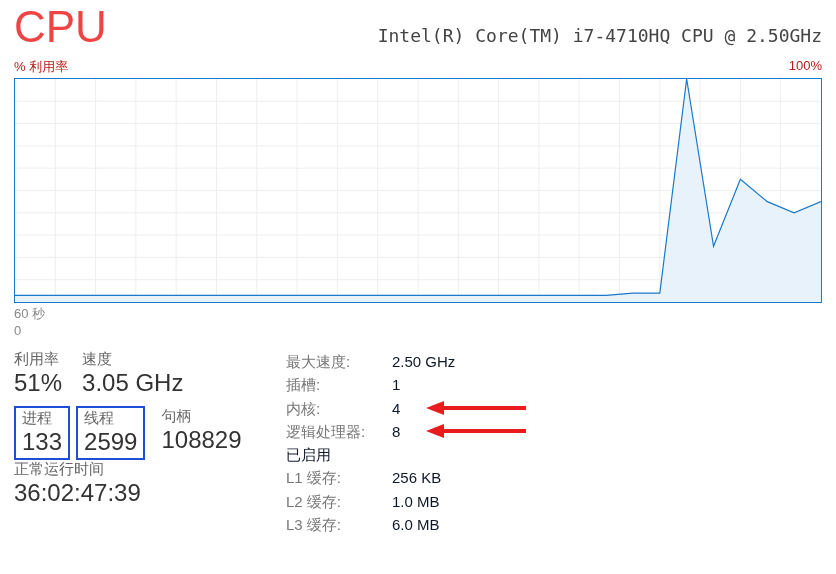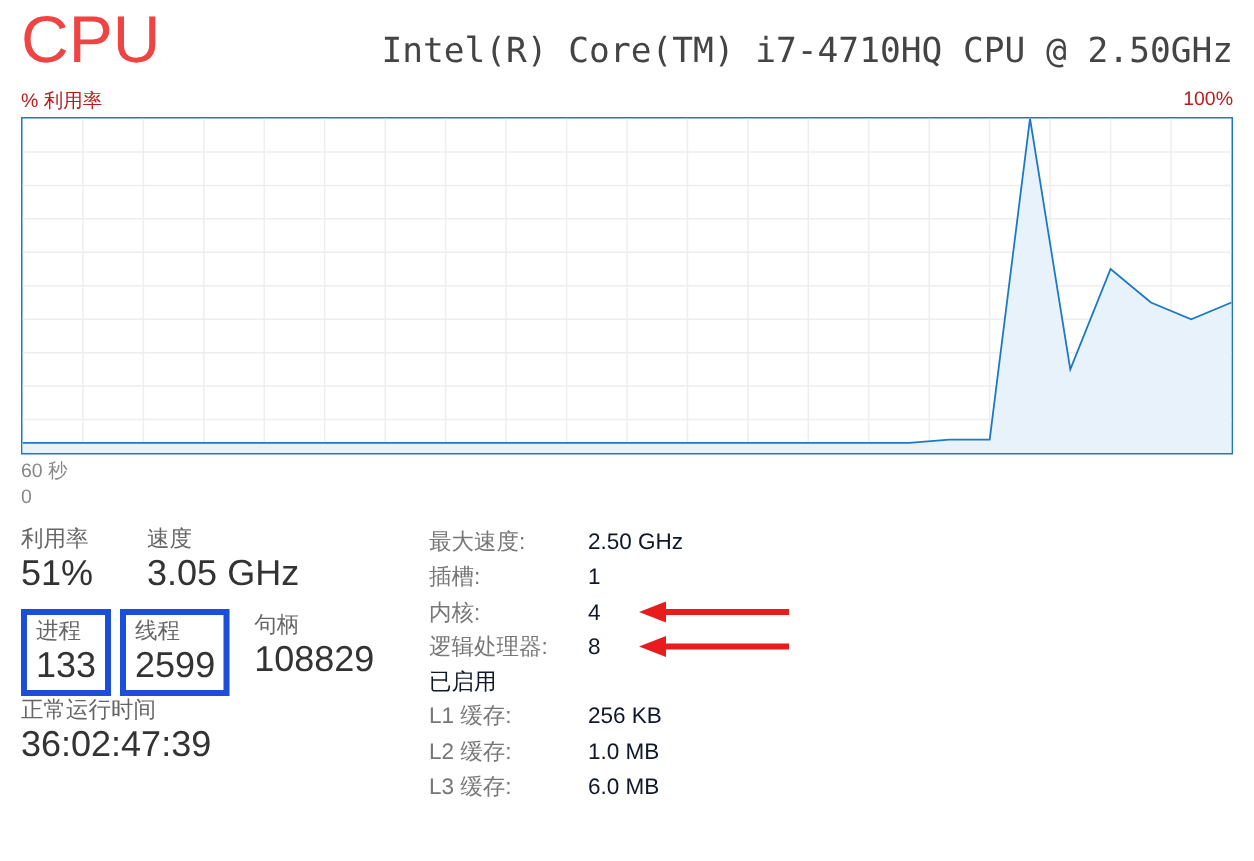--- a/index.html
+++ b/index.html
@@ -16,21 +16,21 @@
     justify-content: space-between;
     align-items: baseline;
     padding-top: 2px;
   }
   .title {
     font-size: 44px;
     font-weight: 400;
     color: #ef4444;
   }
   .cpu-name {
-    font-size: 23px;
+    font-size: 18px;
     color: #444;
     font-family: "Segoe UI", Consolas, monospace;
   }
   .chart-labels-top {
     display: flex;
     justify-content: space-between;
     font-size: 13px;
     color: #b91c1c;
     margin-top: 6px;
     padding: 0 0 2px 0;
@@ -59,27 +59,27 @@
     margin-top: 2px;
     flex-direction: column;
   }
   .stats {
     display: flex;
     gap: 0;
     margin-top: 12px;
   }
   .left-col { width: 272px; }
   .right-col { margin-left: 0; }
-  .big-row { display: flex; gap: 16px; margin-bottom: 8px; }
+  .big-row { display: flex; gap: 0; margin-bottom: 8px; }
   .big-stat { margin-right: 20px; }
   .big-label { font-size: 15px; color: #666; margin-bottom: 0px; }
   .big-value { font-size: 24px; color: #333; font-weight: 400; line-height: 1.2; }
   .box-row { display: flex; gap: 6px; }
   .hl-box {
-    border: 4px solid #1d4ed8;
+    border: 2px solid #1d4ed8;
     padding: 1px 6px 1px 6px;
     margin-right: 0;
   }
   .plain-box { padding: 1px 6px 1px 10px; }
   .uptime-block { }
   .uptime-value { font-size: 24px; color: #333; }
   .detail-table {
     font-size: 15px;
     color: #555;
     line-height: 1.55;

